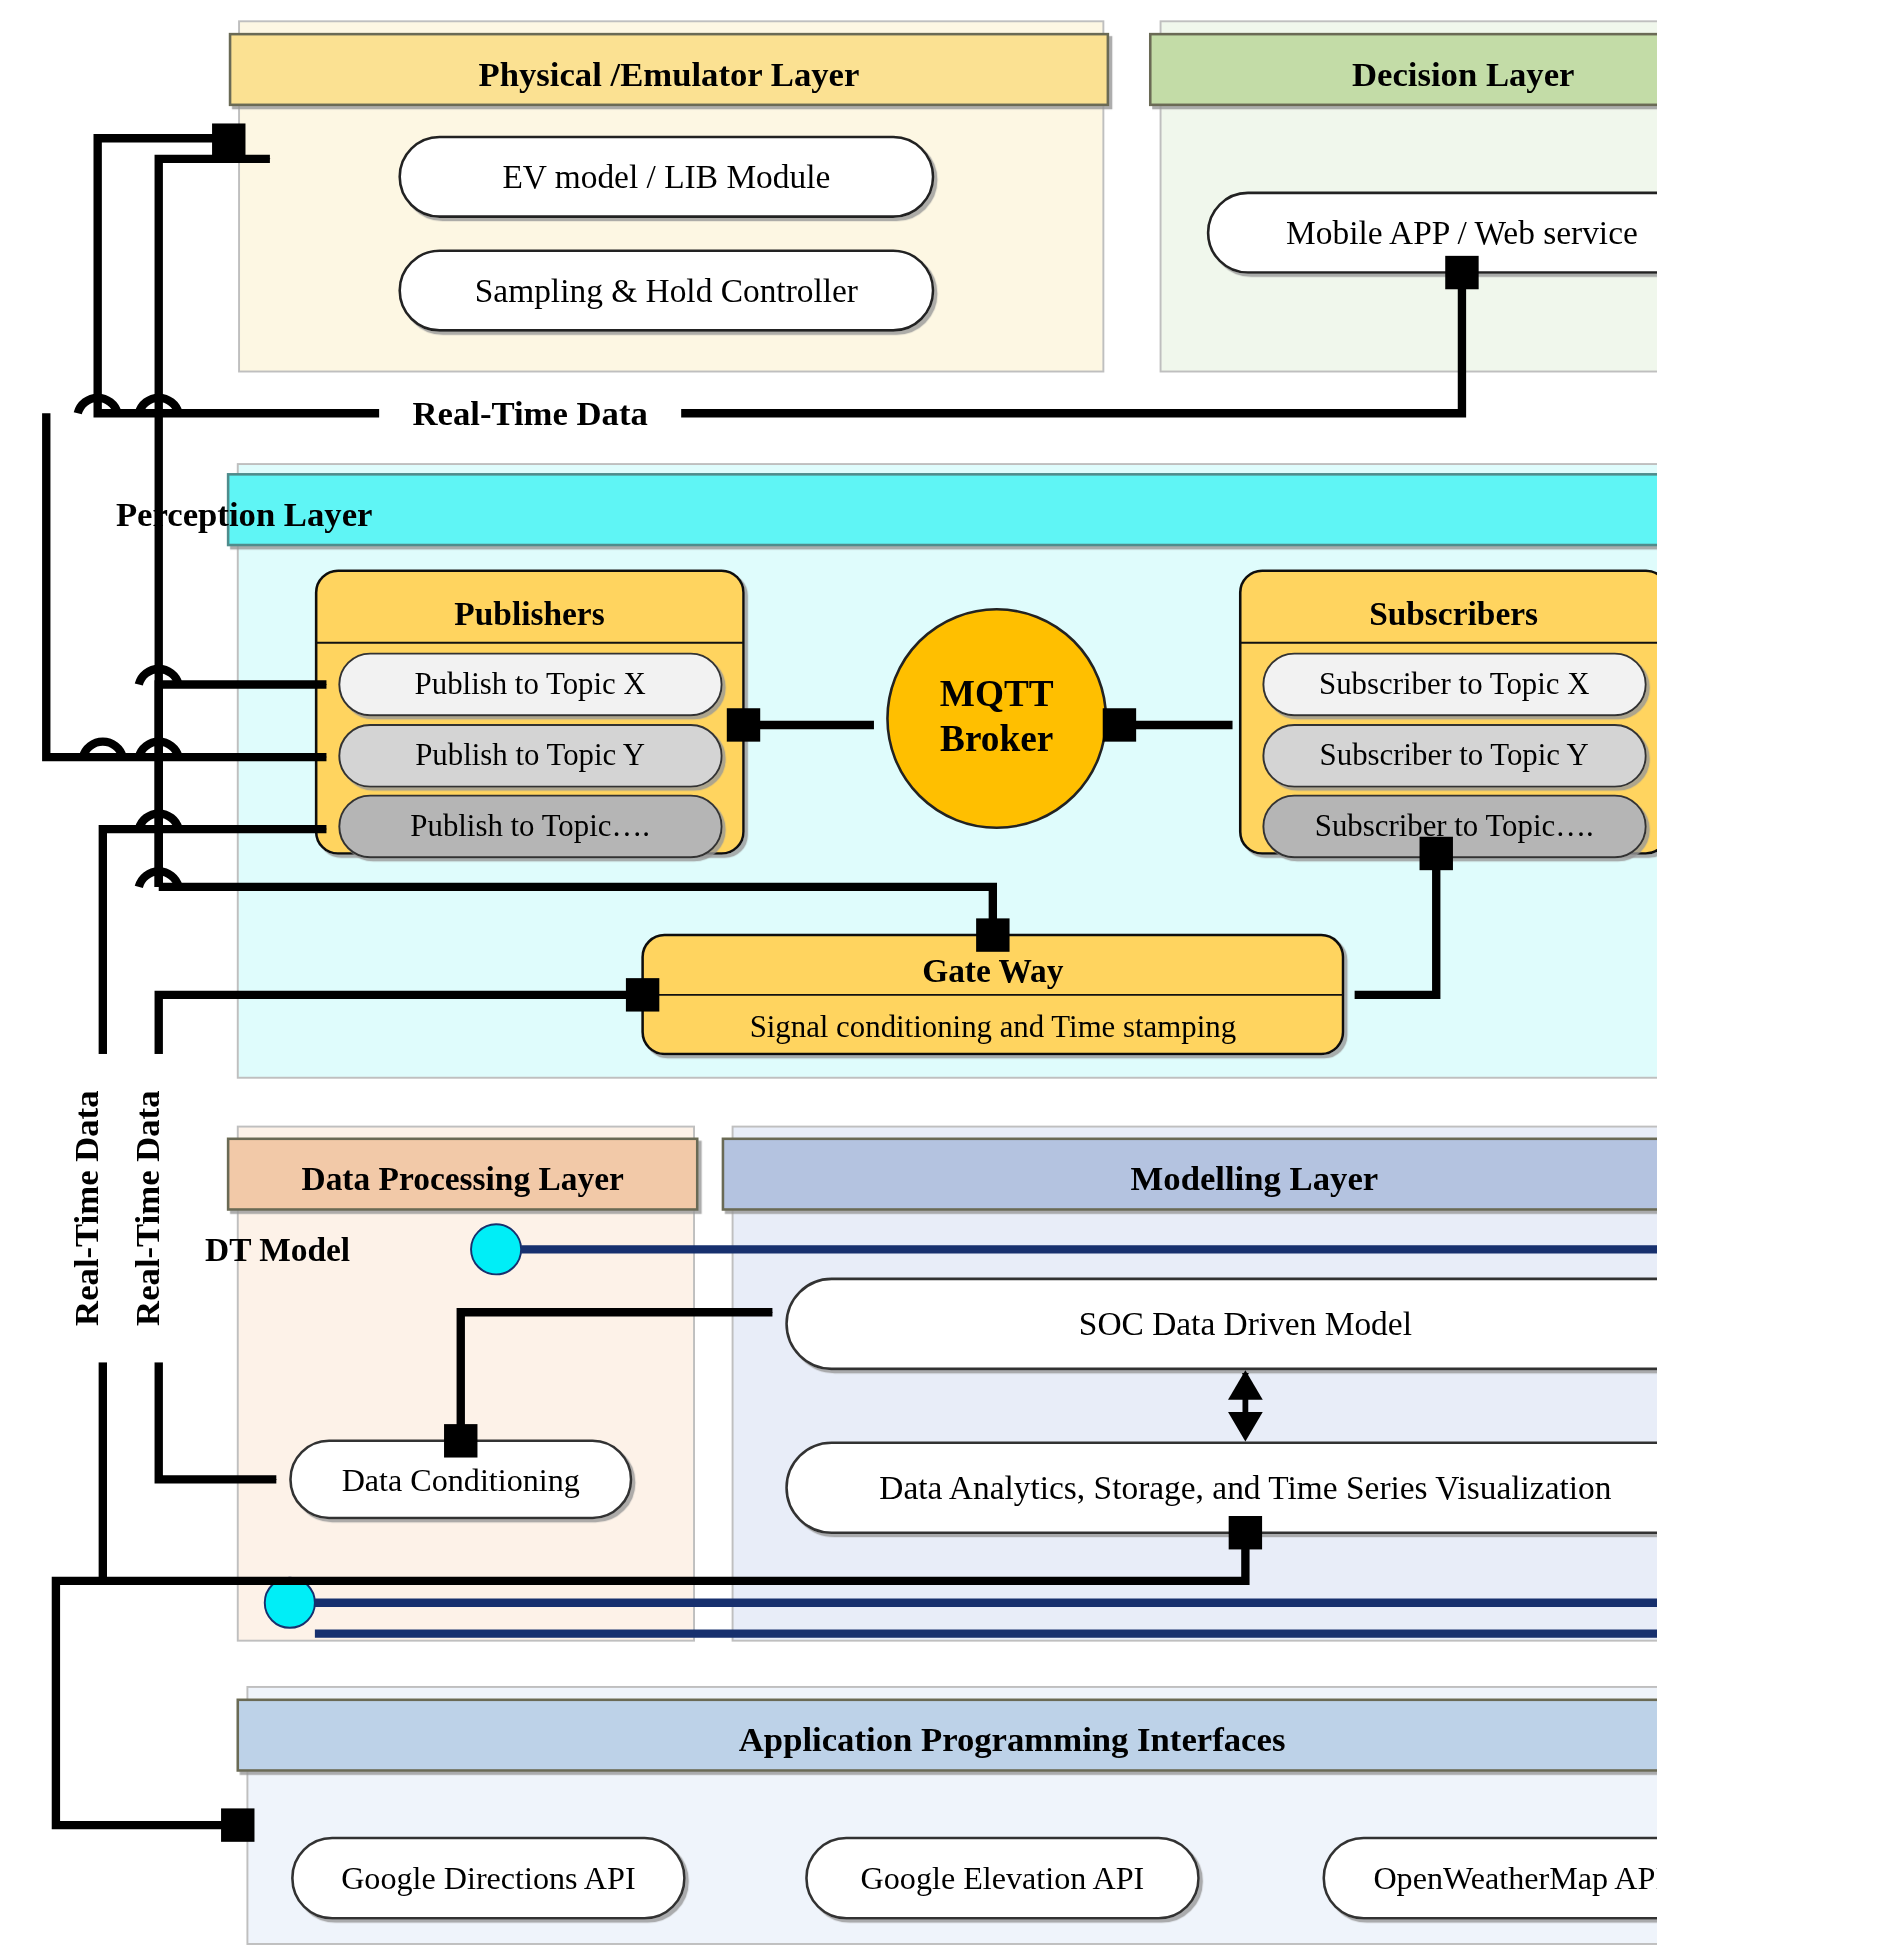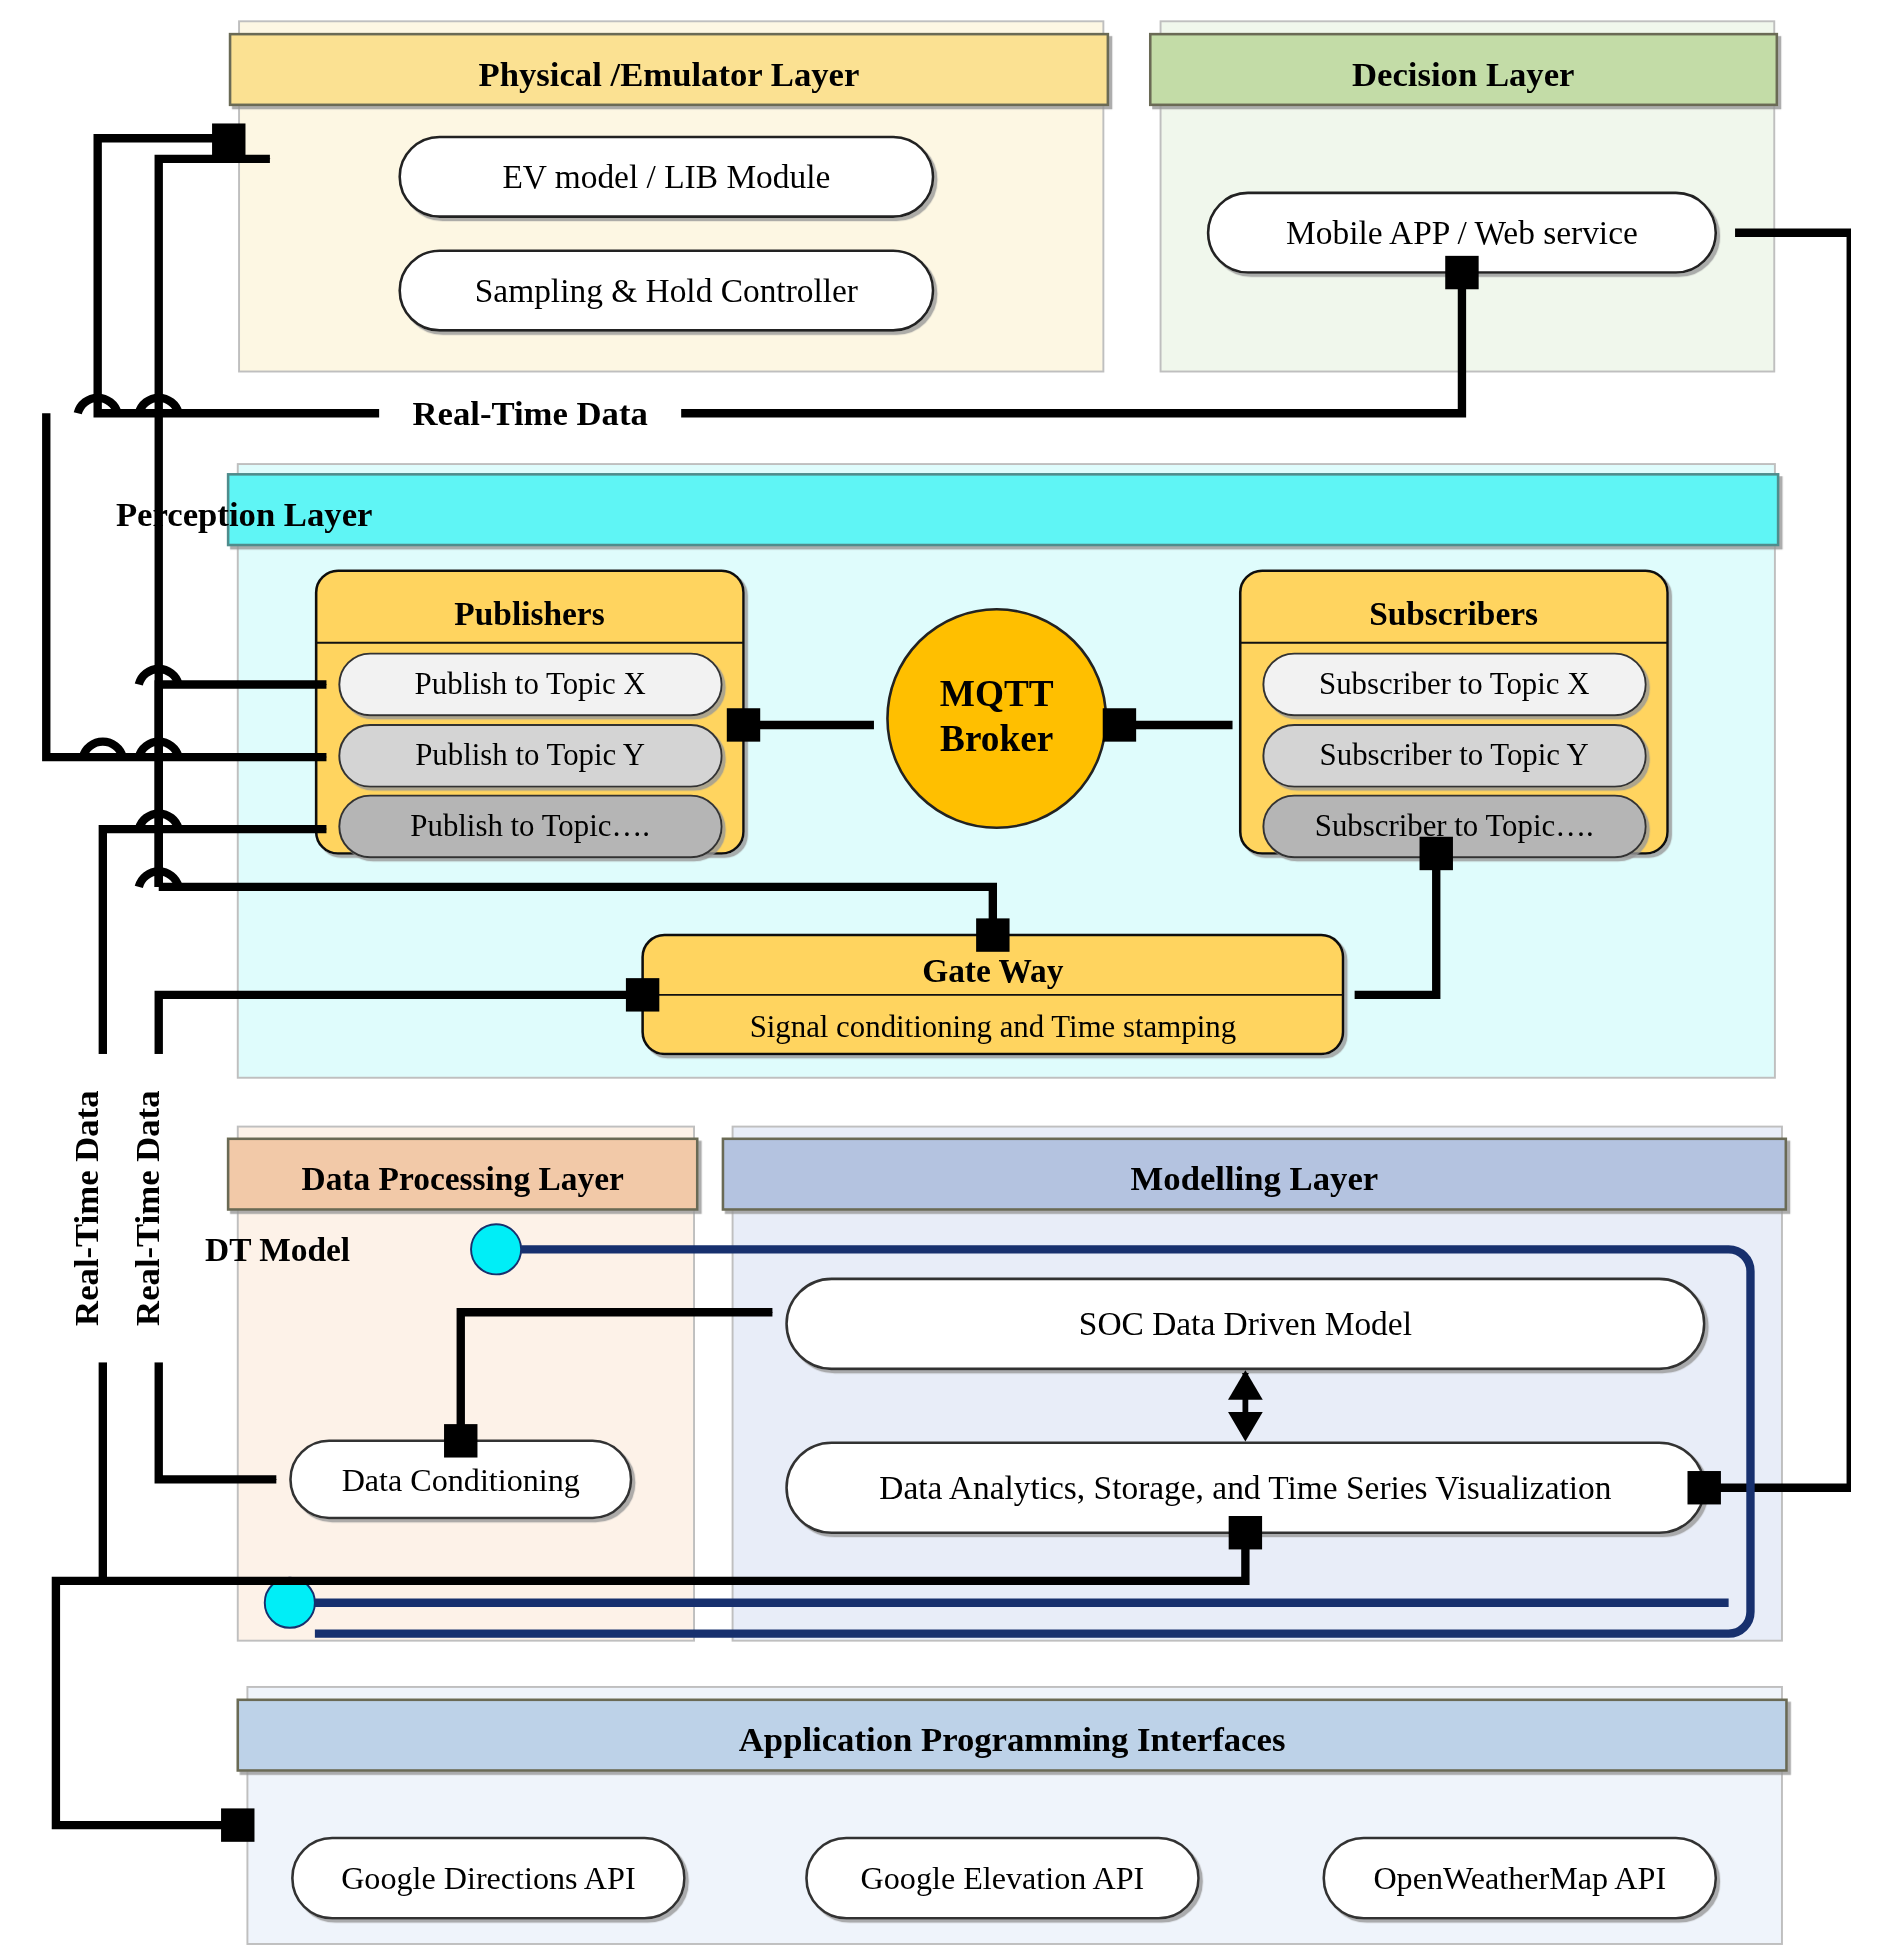--- a/index.html
+++ b/index.html
@@ -1,17 +1,17 @@
 <!DOCTYPE html>
 <html style="font-size:10.3px"><head>
 <meta charset="utf-8">
 <style>
   html,body{margin:0;padding:0;background:#ffffff;}
   body{font-family:"Liberation Serif", serif;}
-  #stage{position:relative;width:1851px;height:1955px;background:#fff;overflow:hidden;}
+  #stage{position:relative;width:1657px;height:1955px;background:#fff;overflow:hidden;}
   svg.layer{position:absolute;left:0;top:0;width:1879px;height:1955px;}
   .ttl{font-family:"Liberation Serif", serif;font-weight:bold;text-anchor:middle;fill:#000;}
   .nd{font-family:"Liberation Serif", serif;text-anchor:middle;fill:#000;}
   .ndb{font-family:"Liberation Serif", serif;font-weight:bold;text-anchor:middle;fill:#000;}
   .edgelbl{font-family:"Liberation Serif", serif;font-weight:bold;text-anchor:middle;fill:#000;}
 </style>
 </head>
 <body>
 
 <div id="stage">

